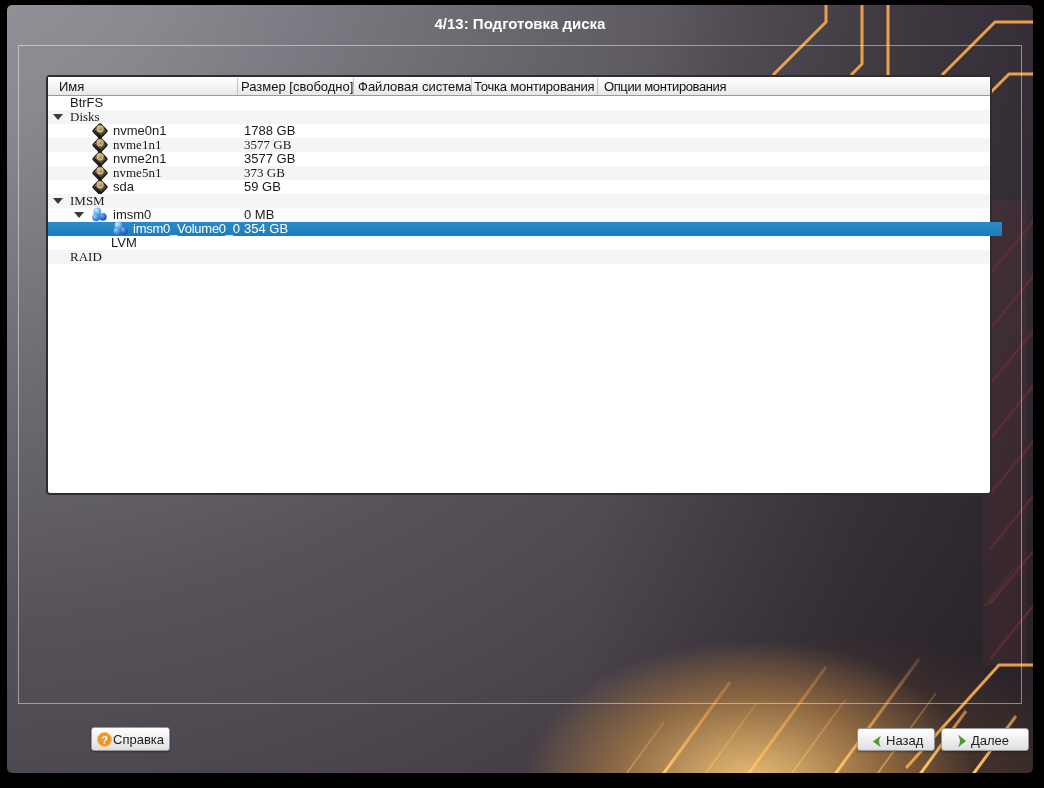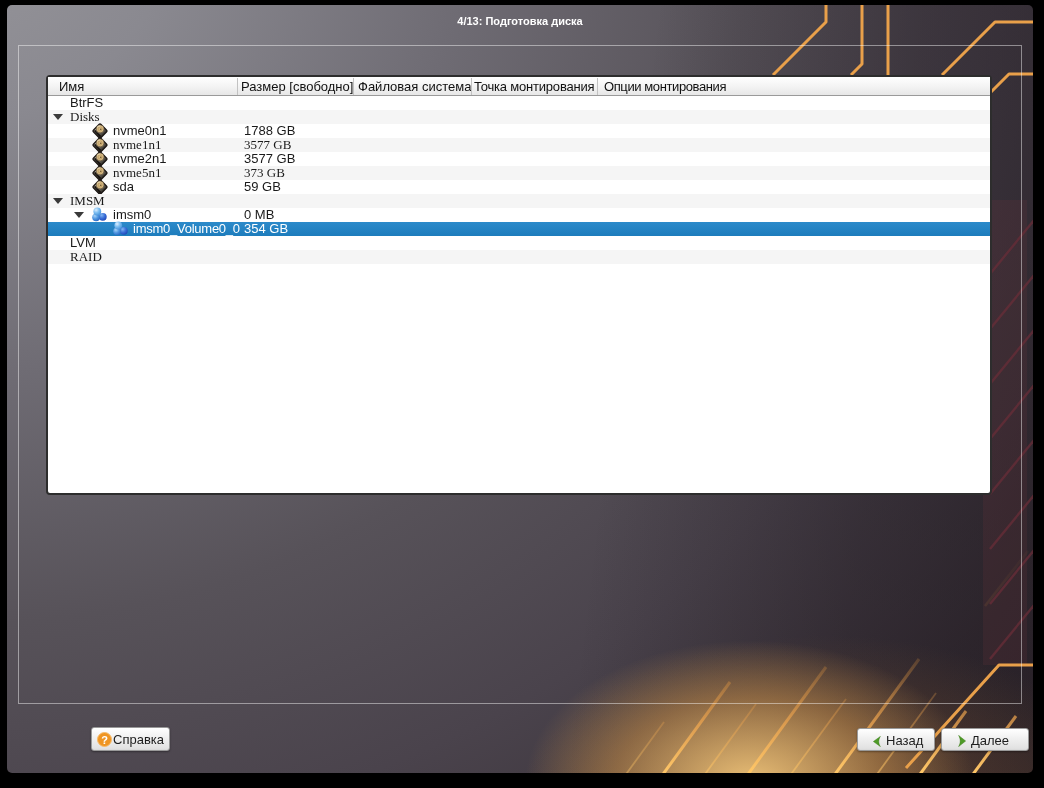--- a/index.html
+++ b/index.html
@@ -8,21 +8,21 @@
   #win{position:absolute;left:7px;top:5px;width:1026px;height:768px;border-radius:5px;
        overflow:hidden;
        background:
          radial-gradient(300px 190px at 743px 778px, rgba(242,198,122,0.95) 0%, rgba(196,142,76,0.55) 45%, rgba(120,82,50,0) 75%),
          radial-gradient(400px 230px at 820px 810px, rgba(150,100,55,0.45) 0%, rgba(120,80,45,0.22) 55%, rgba(120,80,45,0) 78%),
          linear-gradient(97deg, rgba(25,18,25,0) 58%, rgba(25,18,25,0.33) 82%, rgba(25,18,25,0.45) 100%),
          radial-gradient(1600px 1400px at -60px -80px, #97969b 0%, #8a8990 14%, #6f6c74 32%, #575259 50%, #4a434c 66%, #393138 82%, #302830 100%);
   }
   #bgsvg{position:absolute;left:0;top:0;}
   #title{position:absolute;left:0;top:10px;width:1026px;text-align:center;
-         color:#fff;font-size:11px;font-weight:bold;}
+         color:#fff;font-size:15px;font-weight:bold;}
   #innerborder{position:absolute;left:11px;top:40px;width:1002px;height:657px;
                border:1px solid rgba(255,255,255,0.45);}
   #panel{position:absolute;left:39px;top:70px;width:946px;height:420px;
          background:#fff;border:2px solid #2d2d2d;border-radius:4px;
          box-sizing:border-box;}
   #hdr{position:absolute;left:0;top:0;width:100%;height:18px;
        background:linear-gradient(#ffffff,#f3f3f3 55%,#e7e7e7);
        border-bottom:1px solid #9a9a9a;}
   .hl{position:absolute;top:0;height:18px;line-height:19px;font-size:13px;color:#111;
       white-space:nowrap;}
@@ -167,28 +167,28 @@
           <span class="cell" style="left:22px;">IMSM</span>
         </div>
       <div class="row" style="top:112px;">
           <i class="exp" style="left:26px;"></i>
           <svg class="icon" style="left:44px;" width="16" height="16">
             <use href="#raidic"></use>
           </svg>
           <span class="cell" style="left:65px;">imsm0</span>
           <span class="cell" style="left:196px;">0 MB</span>
         </div>
-      <div class="row sel" style="top:126px;">
+      <div class="row sel" style="top:126px;padding-left:12px;">
           <svg class="icon" style="left:65px;" width="16" height="16">
             <use href="#raidic"></use>
           </svg>
           <span class="cell" style="left:85px;letter-spacing:-0.25px;">imsm0_Volume0_0</span>
           <span class="cell" style="left:196px;">354 GB</span>
         </div>
-      <div class="row" style="top:140px;">
+      <div class="row" style="top:140px;margin-left:41px;">
           <span class="cell" style="left:22px;">LVM</span>
         </div>
       <div class="row alt" style="top:154px;">
           <span class="cell" style="left:22px;text-align:right;">RAID</span>
         </div>
     </div>
   </div>
   <div class="btn" id="helpbtn" style="left:84px;top:722px;width:79px;height:24px;">
     <svg style="position:absolute;left:5px;top:4px;" width="15" height="15" viewBox="0 0 15 15">
       <circle cx="7.5" cy="7.5" r="7" fill="#ef9522" stroke="#f7bb6a" stroke-width="1"></circle>

